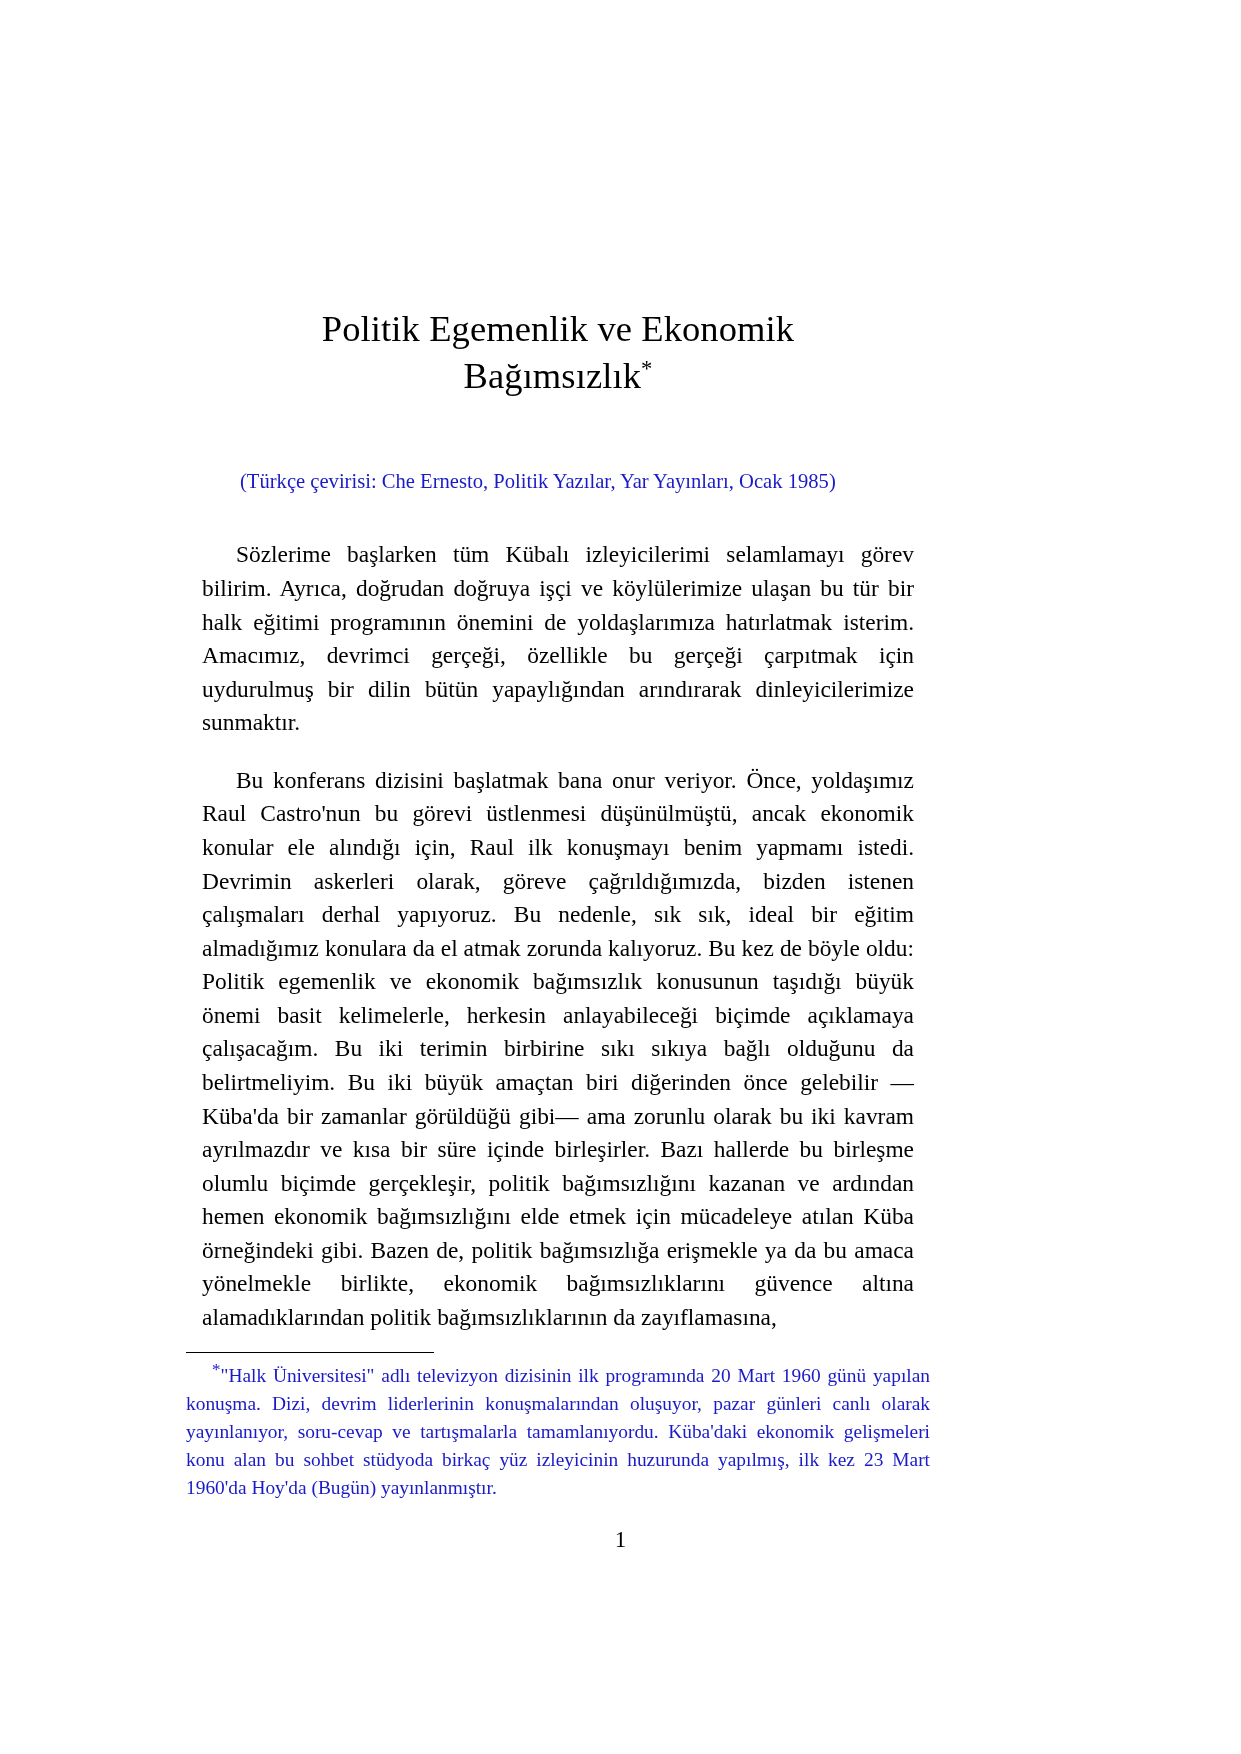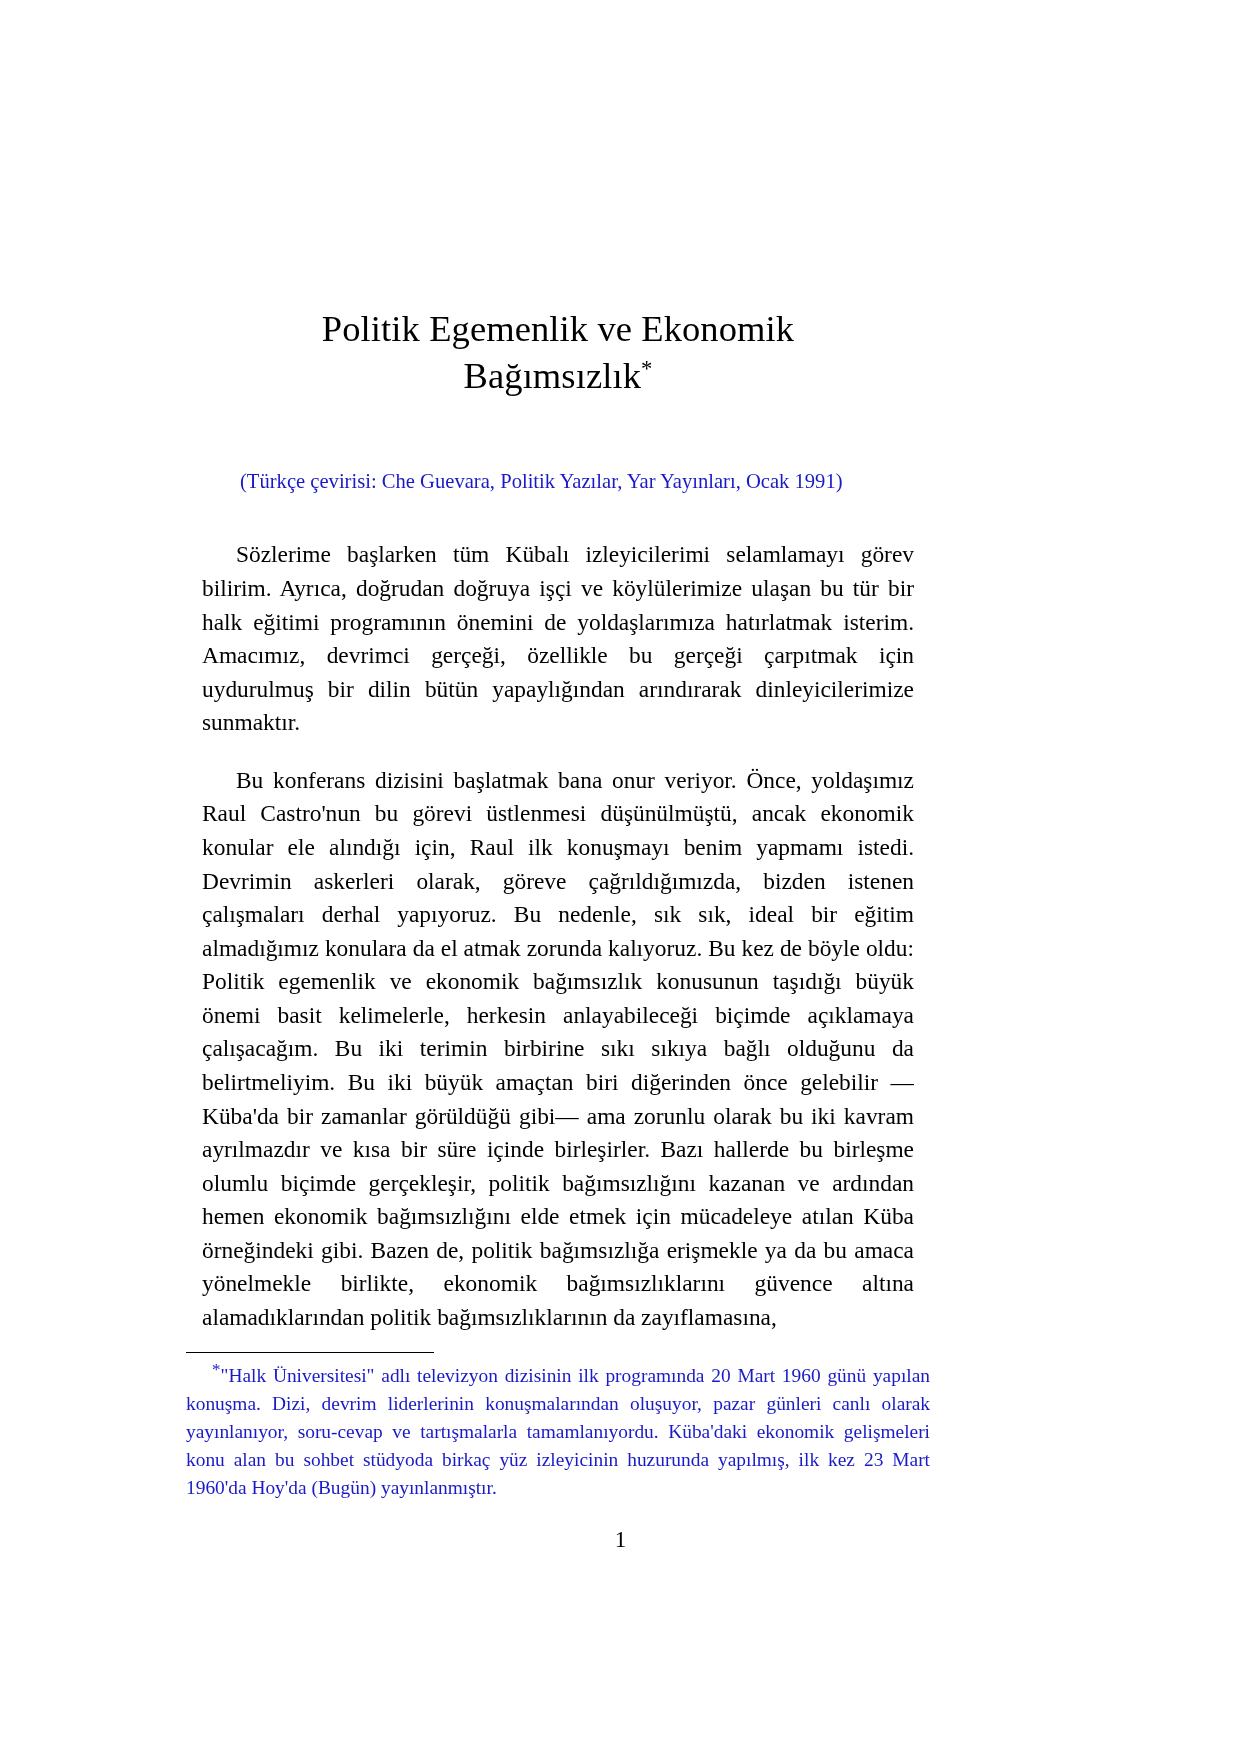--- a/index.html
+++ b/index.html
@@ -122,21 +122,21 @@
 </head>
 <body>
 
 <div class="page">
 
   <div class="content">
 
     <h1 class="doc-title"><span>Politik Egemenlik ve Ekonomik</span><br><span>Bağımsızlık</span><span class="sup">*</span></h1>
 
 
-    <p class="citation"><span>(Türkçe çevirisi: Che Guevara, </span><span class="ital">Politik Yazılar</span><span>, Yar Yayınları, Ocak 1991)</span></p>
+    <p class="citation"><span>(Türkçe çevirisi: Che Ernesto, </span><span class="ital">Politik Yazılar</span><span>, Yar Yayınları, Ocak 1985)</span></p>
 
     <p class="body-par first">Sözlerime başlarken tüm Kübalı izleyicilerimi selamlamayı görev bilirim. Ayrıca, doğrudan doğruya işçi ve köylülerimize ulaşan bu tür bir halk eğitimi programının önemini de yoldaşlarımıza hatırlatmak isterim. Amacımız, devrimci gerçeği, özellikle bu gerçeği çarpıtmak için uydurulmuş bir dilin bütün yapaylığından arındırarak dinleyicilerimize sunmaktır.</p>
 
     <p class="body-par second">Bu konferans dizisini başlatmak bana onur veriyor. Önce, yoldaşımız Raul Castro'nun bu görevi üstlenmesi düşünülmüştü, ancak ekonomik konular ele alındığı için, Raul ilk konuşmayı benim yapmamı istedi. Devrimin askerleri olarak, göreve çağrıldığımızda, bizden istenen çalışmaları derhal yapıyoruz. Bu nedenle, sık sık, ideal bir eğitim almadığımız konulara da el atmak zorunda kalıyoruz. Bu kez de böyle oldu: Politik egemenlik ve ekonomik bağımsızlık konusunun taşıdığı büyük önemi basit kelimelerle, herkesin anlayabileceği biçimde açıklamaya çalışacağım. Bu iki terimin birbirine sıkı sıkıya bağlı olduğunu da belirtmeliyim. Bu iki büyük amaçtan biri diğerinden önce gelebilir —Küba'da bir zamanlar görüldüğü gibi— ama zorunlu olarak bu iki kavram ayrılmazdır ve kısa bir süre içinde birleşirler. Bazı hallerde bu birleşme olumlu biçimde gerçekleşir, politik bağımsızlığını kazanan ve ardından hemen ekonomik bağımsızlığını elde etmek için mücadeleye atılan Küba örneğindeki gibi. Bazen de, politik bağımsızlığa erişmekle ya da bu amaca yönelmekle birlikte, ekonomik bağımsızlıklarını güvence altına alamadıklarından politik bağımsızlıklarının da zayıflamasına,</p>
 
   </div>
 
   <div class="footnote-wrap">
     <div class="footnote-rule"></div>
     <p class="footnote-text"><span class="fn-mark">*</span><span>"Halk Üniversitesi" adlı televizyon dizisinin ilk programında 20 Mart 1960 günü yapılan konuşma. Dizi, devrim liderlerinin konuşmalarından oluşuyor, pazar günleri canlı olarak yayınlanıyor, soru-cevap ve tartışmalarla tamamlanıyordu. Küba'daki ekonomik gelişmeleri konu alan bu sohbet stüdyoda birkaç yüz izleyicinin huzurunda yapılmış, ilk kez 23 Mart 1960'da Hoy'da (Bugün) yayınlanmıştır.</span></p>

